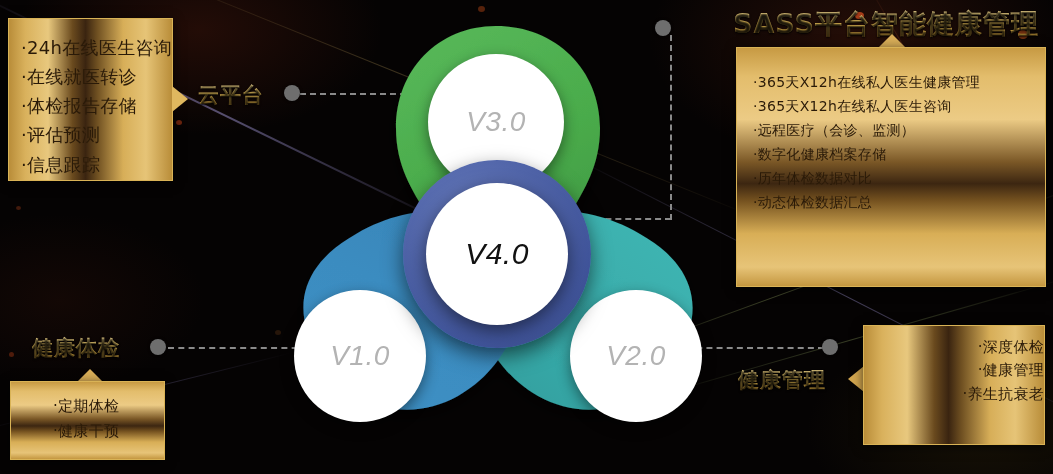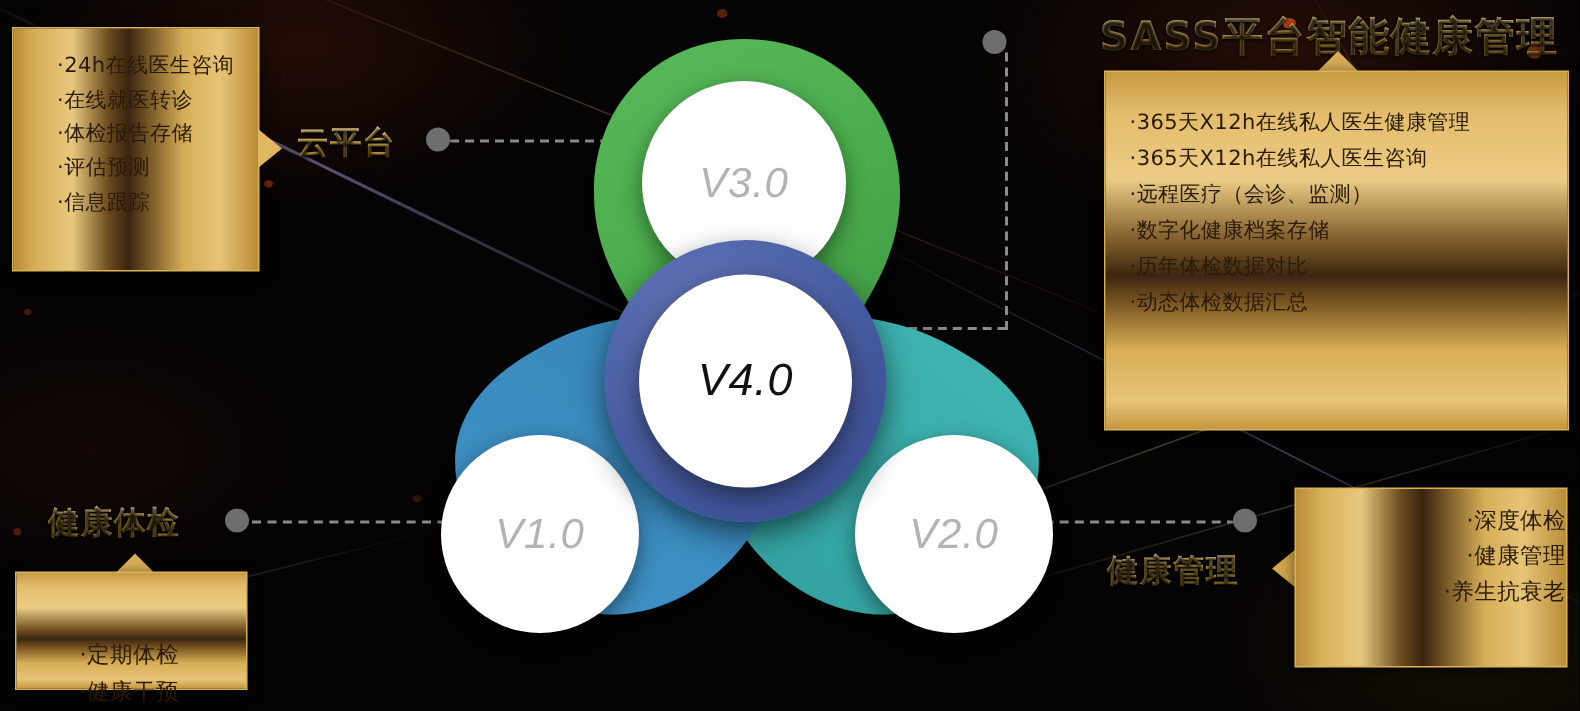--- a/index.html
+++ b/index.html
@@ -232,21 +232,21 @@
       <span class="node-label">V2.0</span>
     </div>
 
     <div class="ring" style="left:125px;top:152px;width:188px;height:188px;"></div>
     <div class="node node-center" style="left:148px;top:175px;width:142px;height:142px;">
       <span class="node-label">V4.0</span>
     </div>
   </div>
 
   <div class="gold-panel" style="left:8px;top:18px;width:165px;height:163px;">
-    <div class="panel-text" style="padding:14px 0 0 12px;font-size:14px;line-height:1.62;margin-left:17px;">
+    <div class="panel-text" style="padding:14px 0 0 12px;font-size:18px;line-height:1.62;">
       <div>·24h在线医生咨询</div>
       <div>·在线就医转诊</div>
       <div>·体检报告存储</div>
       <div>·评估预测</div>
       <div>·信息跟踪</div>
     </div>
   </div>
   <div class="notch-right" style="left:172px;top:86px;"></div>
   <div class="gold-title title-sub" style="left:198px;top:81px;text-align:right;">云平台</div>
 
@@ -259,21 +259,21 @@
       <div>·远程医疗（会诊、监测）</div>
       <div>·数字化健康档案存储</div>
       <div>·历年体检数据对比</div>
       <div>·动态体检数据汇总</div>
     </div>
   </div>
 
   <div class="gold-title title-sub" style="left:32px;top:334px;">健康体检</div>
   <div class="notch-up" style="left:76px;top:369px;"></div>
   <div class="gold-panel band-v" style="left:10px;top:381px;width:155px;height:79px;">
-    <div class="panel-text" style="padding:12px 0 0 42px;font-size:15px;line-height:1.65;margin-top:30px;">
+    <div class="panel-text" style="padding:12px 0 0 42px;font-size:15px;line-height:1.65;">
       <div>·定期体检</div>
       <div>·健康干预</div>
     </div>
   </div>
 
   <div class="gold-title title-sub" style="left:738px;top:366px;">健康管理</div>
   <div class="notch-left" style="left:848px;top:366px;"></div>
   <div class="gold-panel" style="left:863px;top:325px;width:182px;height:120px;text-align:right;">
     <div class="panel-text" style="padding:10px 0 0 22px;font-size:15px;line-height:1.56;">
       <div>·深度体检</div>

